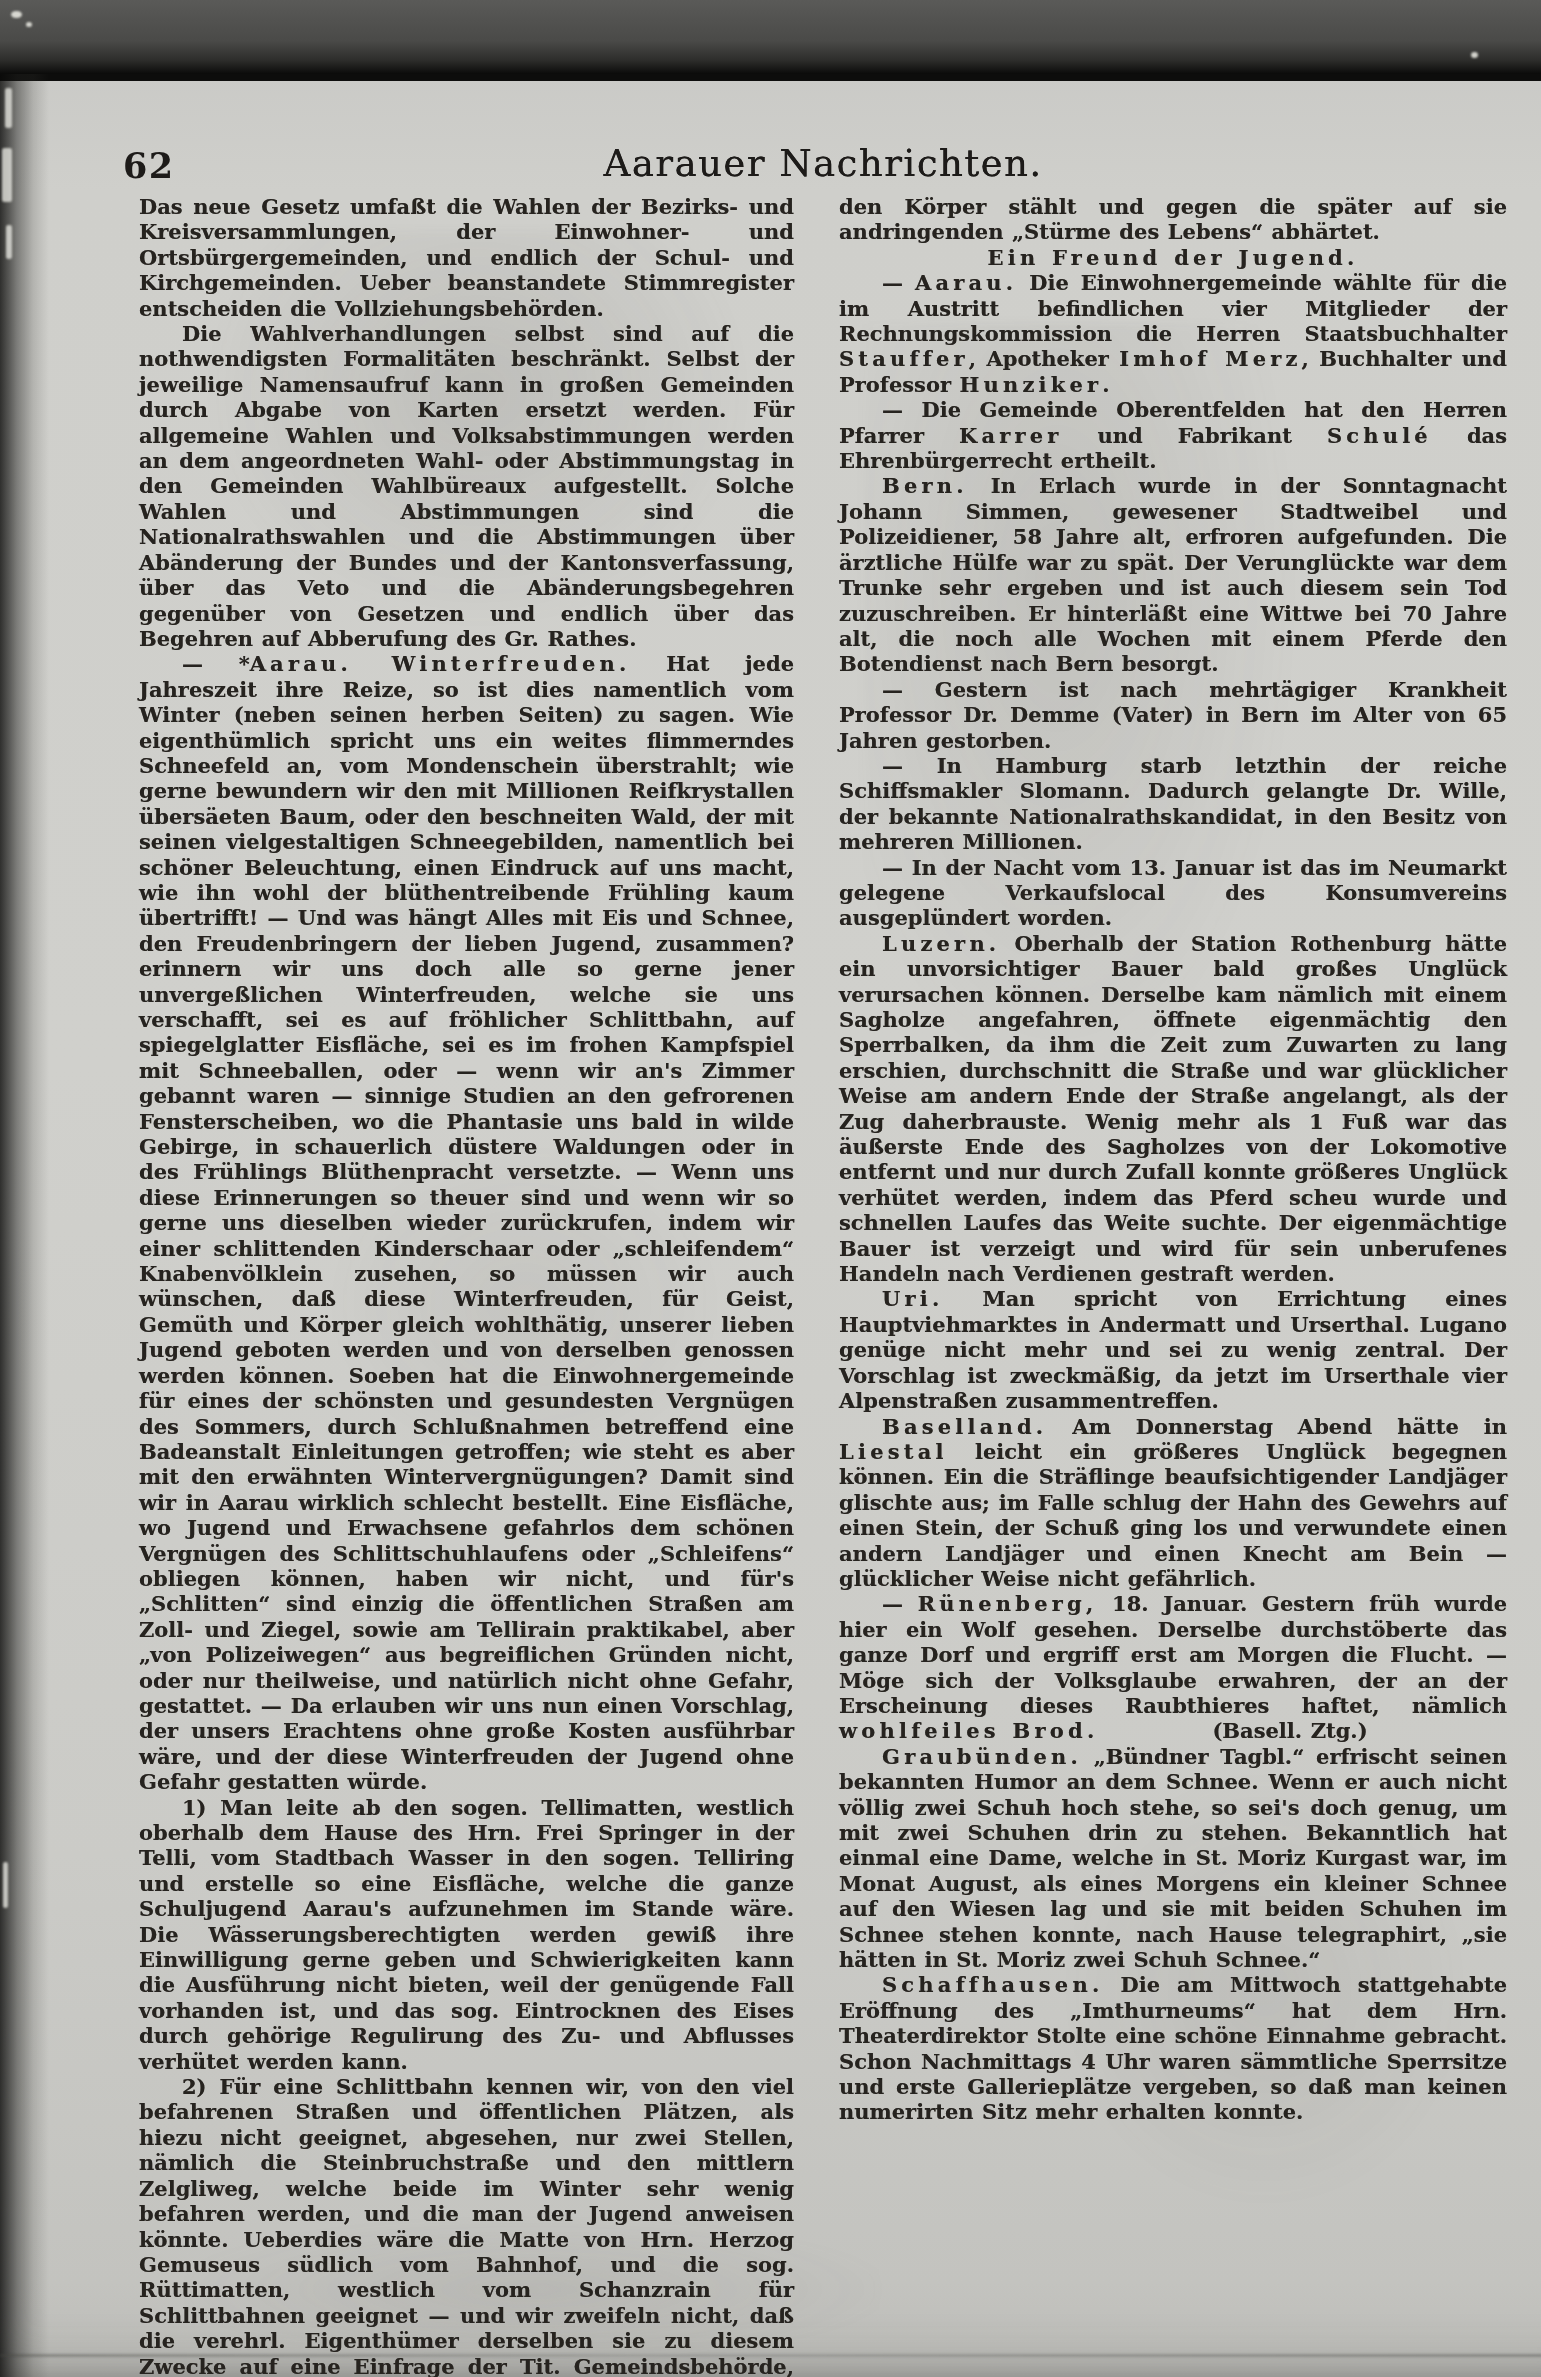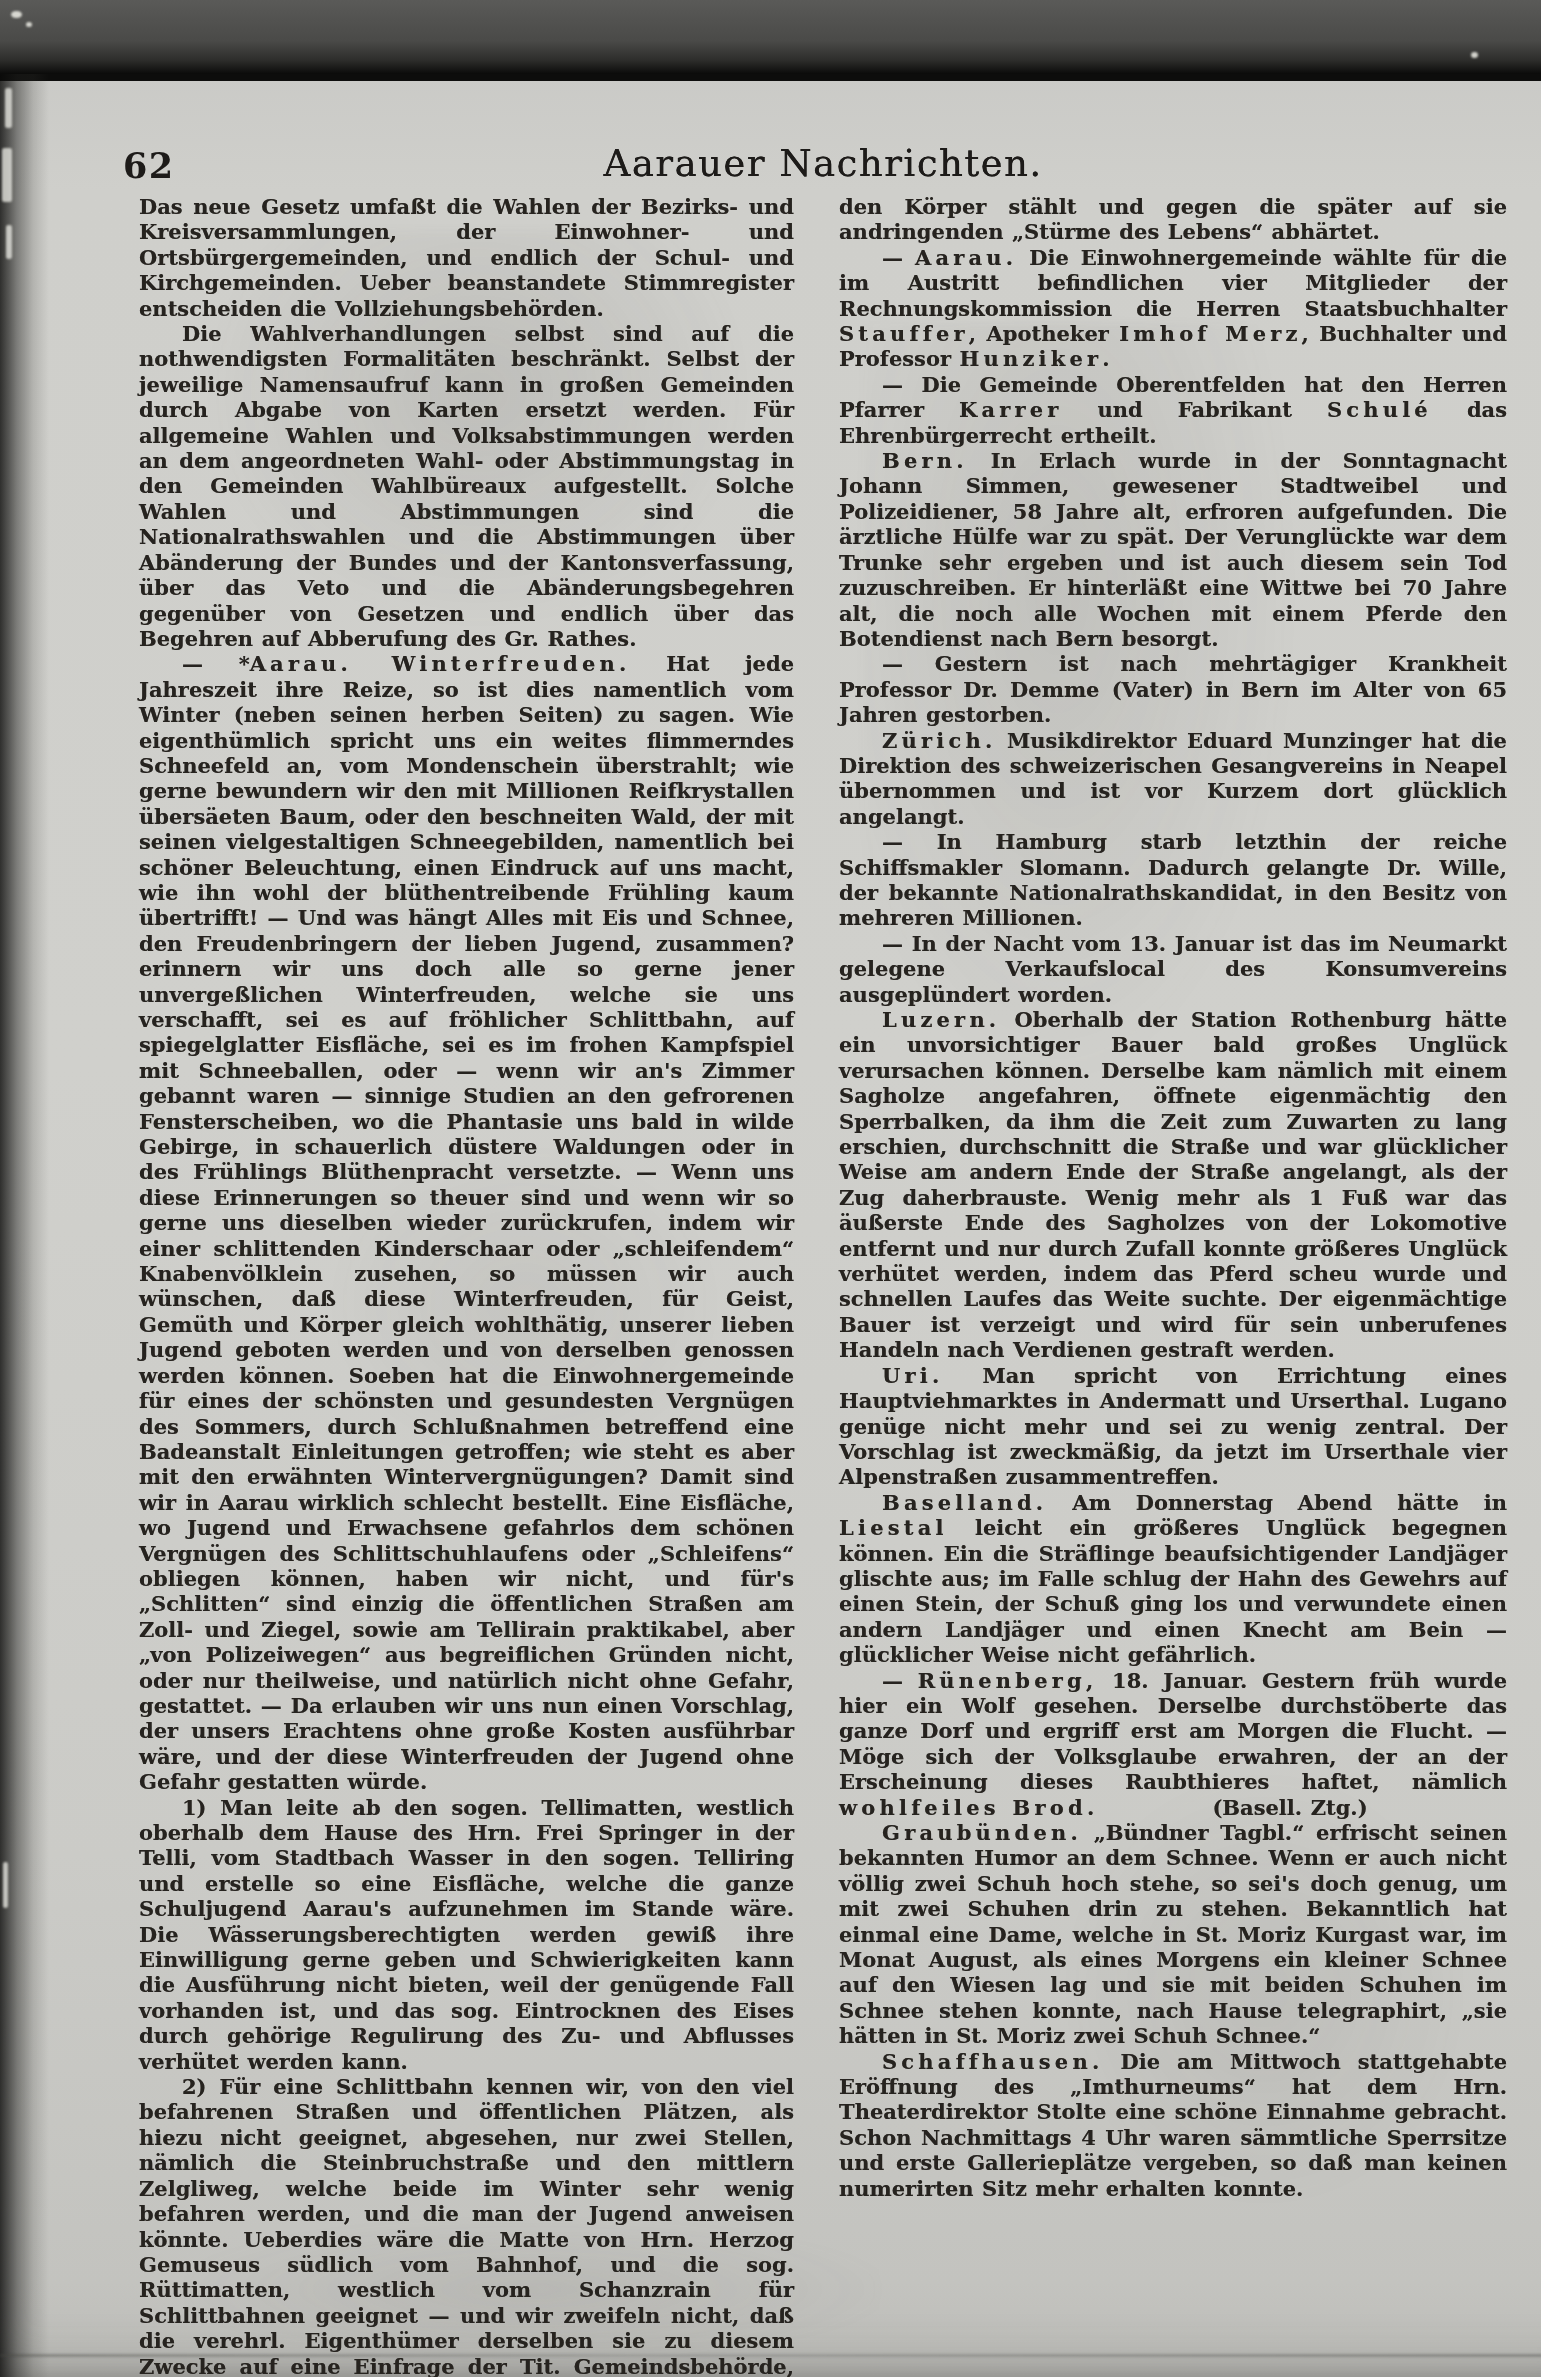--- a/index.html
+++ b/index.html
@@ -93,25 +93,25 @@
   <div class="columns">
     <div class="col col-left" id="col-left">
         <p class="para"><span>Das neue Gesetz umfaßt die Wahlen der Bezirks- und Kreisversammlungen, der Einwohner- und Ortsbürgergemeinden, und endlich der Schul- und Kirchgemeinden. Ueber beanstandete Stimmregister entscheiden die Vollziehungsbehörden.</span></p>
         <p class="para indent"><span>Die Wahlverhandlungen selbst sind auf die nothwendigsten Formalitäten beschränkt. Selbst der jeweilige Namensaufruf kann in großen Gemeinden durch Abgabe von Karten ersetzt werden. Für allgemeine Wahlen und Volksabstimmungen werden an dem angeordneten Wahl- oder Abstimmungstag in den Gemeinden Wahlbüreaux aufgestellt. Solche Wahlen und Abstimmungen sind die Nationalrathswahlen und die Abstimmungen über Abänderung der Bundes und der Kantonsverfassung, über das Veto und die Abänderungsbegehren gegenüber von Gesetzen und endlich über das Begehren auf Abberufung des Gr. Rathes.</span></p>
         <p class="para indent"><span>— *</span><span class="spaced">Aarau. Winterfreuden.</span><span> Hat jede Jahreszeit ihre Reize, so ist dies namentlich vom Winter (neben seinen herben Seiten) zu sagen. Wie eigenthümlich spricht uns ein weites flimmerndes Schneefeld an, vom Mondenschein überstrahlt; wie gerne bewundern wir den mit Millionen Reifkrystallen übersäeten Baum, oder den beschneiten Wald, der mit seinen vielgestaltigen Schneegebilden, namentlich bei schöner Beleuchtung, einen Eindruck auf uns macht, wie ihn wohl der blüthentreibende Frühling kaum übertrifft! — Und was hängt Alles mit Eis und Schnee, den Freudenbringern der lieben Jugend, zusammen? erinnern wir uns doch alle so gerne jener unvergeßlichen Winterfreuden, welche sie uns verschafft, sei es auf fröhlicher Schlittbahn, auf spiegelglatter Eisfläche, sei es im frohen Kampfspiel mit Schneeballen, oder — wenn wir an's Zimmer gebannt waren — sinnige Studien an den gefrorenen Fensterscheiben, wo die Phantasie uns bald in wilde Gebirge, in schauerlich düstere Waldungen oder in des Frühlings Blüthenpracht versetzte. — Wenn uns diese Erinnerungen so theuer sind und wenn wir so gerne uns dieselben wieder zurückrufen, indem wir einer schlittenden Kinderschaar oder „schleifendem“ Knabenvölklein zusehen, so müssen wir auch wünschen, daß diese Winterfreuden, für Geist, Gemüth und Körper gleich wohlthätig, unserer lieben Jugend geboten werden und von derselben genossen werden können. Soeben hat die Einwohnergemeinde für eines der schönsten und gesundesten Vergnügen des Sommers, durch Schlußnahmen betreffend eine Badeanstalt Einleitungen getroffen; wie steht es aber mit den erwähnten Wintervergnügungen? Damit sind wir in Aarau wirklich schlecht bestellt. Eine Eisfläche, wo Jugend und Erwachsene gefahrlos dem schönen Vergnügen des Schlittschuhlaufens oder „Schleifens“ obliegen können, haben wir nicht, und für's „Schlitten“ sind einzig die öffentlichen Straßen am Zoll- und Ziegel, sowie am Tellirain praktikabel, aber „von Polizeiwegen“ aus begreiflichen Gründen nicht, oder nur theilweise, und natürlich nicht ohne Gefahr, gestattet. — Da erlauben wir uns nun einen Vorschlag, der unsers Erachtens ohne große Kosten ausführbar wäre, und der diese Winterfreuden der Jugend ohne Gefahr gestatten würde.</span></p>
         <p class="para indent"><span>1) Man leite ab den sogen. Tellimatten, westlich oberhalb dem Hause des Hrn. Frei Springer in der Telli, vom Stadtbach Wasser in den sogen. Telliring und erstelle so eine Eisfläche, welche die ganze Schuljugend Aarau's aufzunehmen im Stande wäre. Die Wässerungsberechtigten werden gewiß ihre Einwilligung gerne geben und Schwierigkeiten kann die Ausführung nicht bieten, weil der genügende Fall vorhanden ist, und das sog. Eintrocknen des Eises durch gehörige Regulirung des Zu- und Abflusses verhütet werden kann.</span></p>
         <p class="para indent"><span>2) Für eine Schlittbahn kennen wir, von den viel befahrenen Straßen und öffentlichen Plätzen, als hiezu nicht geeignet, abgesehen, nur zwei Stellen, nämlich die Steinbruchstraße und den mittlern Zelgliweg, welche beide im Winter sehr wenig befahren werden, und die man der Jugend anweisen könnte. Ueberdies wäre die Matte von Hrn. Herzog Gemuseus südlich vom Bahnhof, und die sog. Rüttimatten, westlich vom Schanzrain für Schlittbahnen geeignet — und wir zweifeln nicht, daß die verehrl. Eigenthümer derselben sie zu diesem Zwecke auf eine Einfrage der Tit. Gemeindsbehörde, gerne zur Verfügung stellen würden.</span></p>
       </div>
     <div class="col col-right" id="col-right">
         <p class="para"><span>den Körper stählt und gegen die später auf sie andringenden „Stürme des Lebens“ abhärtet.</span></p>
+        <p class="para center"><span class="spaced">Ein Freund der Jugend.</span></p>
         <p class="para indent gap"><span>— </span><span class="spaced">Aarau.</span><span> Die Einwohnergemeinde wählte für die im Austritt befindlichen vier Mitglieder der Rechnungskommission die Herren Staatsbuchhalter </span><span class="spaced">Stauffer</span><span>, Apotheker </span><span class="spaced">Imhof Merz</span><span>, Buchhalter und Professor </span><span class="spaced">Hunziker</span><span>.</span></p>
         <p class="para indent"><span>— Die Gemeinde Oberentfelden hat den Herren Pfarrer </span><span class="spaced">Karrer</span><span> und Fabrikant </span><span class="spaced">Schulé</span><span> das Ehrenbürgerrecht ertheilt.</span></p>
         <p class="para indent gap"><span class="spaced">Bern.</span><span> In Erlach wurde in der Sonntagnacht Johann Simmen, gewesener Stadtweibel und Polizeidiener, 58 Jahre alt, erfroren aufgefunden. Die ärztliche Hülfe war zu spät. Der Verunglückte war dem Trunke sehr ergeben und ist auch diesem sein Tod zuzuschreiben. Er hinterläßt eine Wittwe bei 70 Jahre alt, die noch alle Wochen mit einem Pferde den Botendienst nach Bern besorgt.</span></p>
         <p class="para indent"><span>— Gestern ist nach mehrtägiger Krankheit Professor Dr. Demme (Vater) in Bern im Alter von 65 Jahren gestorben.</span></p>
-        <p class="para indent gap"><span class="spaced">Zürich.</span><span> Musikdirektor Eduard Munzinger hat die Direktion des schweizerischen Gesangvereins in Neapel übernommen und ist vor Kurzem dort glücklich angelangt.</span></p>
         <p class="para indent"><span>— In Hamburg starb letzthin der reiche Schiffsmakler Slomann. Dadurch gelangte Dr. Wille, der bekannte Nationalrathskandidat, in den Besitz von mehreren Millionen.</span></p>
         <p class="para indent"><span>— In der Nacht vom 13. Januar ist das im Neumarkt gelegene Verkaufslocal des Konsumvereins ausgeplündert worden.</span></p>
         <p class="para indent gap"><span class="spaced">Luzern.</span><span> Oberhalb der Station Rothenburg hätte ein unvorsichtiger Bauer bald großes Unglück verursachen können. Derselbe kam nämlich mit einem Sagholze angefahren, öffnete eigenmächtig den Sperrbalken, da ihm die Zeit zum Zuwarten zu lang erschien, durchschnitt die Straße und war glücklicher Weise am andern Ende der Straße angelangt, als der Zug daherbrauste. Wenig mehr als 1 Fuß war das äußerste Ende des Sagholzes von der Lokomotive entfernt und nur durch Zufall konnte größeres Unglück verhütet werden, indem das Pferd scheu wurde und schnellen Laufes das Weite suchte. Der eigenmächtige Bauer ist verzeigt und wird für sein unberufenes Handeln nach Verdienen gestraft werden.</span></p>
         <p class="para indent gap"><span class="spaced">Uri.</span><span> Man spricht von Errichtung eines Hauptviehmarktes in Andermatt und Urserthal. Lugano genüge nicht mehr und sei zu wenig zentral. Der Vorschlag ist zweckmäßig, da jetzt im Urserthale vier Alpenstraßen zusammentreffen.</span></p>
         <p class="para indent gap"><span class="spaced">Baselland.</span><span> Am Donnerstag Abend hätte in </span><span class="spaced">Liestal</span><span> leicht ein größeres Unglück begegnen können. Ein die Sträflinge beaufsichtigender Landjäger glischte aus; im Falle schlug der Hahn des Gewehrs auf einen Stein, der Schuß ging los und verwundete einen andern Landjäger und einen Knecht am Bein — glücklicher Weise nicht gefährlich.</span></p>
         <p class="para indent"><span>— </span><span class="spaced">Rünenberg,</span><span> 18. Januar. Gestern früh wurde hier ein Wolf gesehen. Derselbe durchstöberte das ganze Dorf und ergriff erst am Morgen die Flucht. — Möge sich der Volksglaube erwahren, der an der Erscheinung dieses Raubthieres haftet, nämlich </span><span class="spaced">wohlfeiles Brod.</span><span class="attribution">(Basell. Ztg.)</span></p>
         <p class="para indent gap"><span class="spaced">Graubünden.</span><span> „Bündner Tagbl.“ erfrischt seinen bekannten Humor an dem Schnee. Wenn er auch nicht völlig zwei Schuh hoch stehe, so sei's doch genug, um mit zwei Schuhen drin zu stehen. Bekanntlich hat einmal eine Dame, welche in St. Moriz Kurgast war, im Monat August, als eines Morgens ein kleiner Schnee auf den Wiesen lag und sie mit beiden Schuhen im Schnee stehen konnte, nach Hause telegraphirt, „sie hätten in St. Moriz zwei Schuh Schnee.“</span></p>
         <p class="para indent gap"><span class="spaced">Schaffhausen.</span><span> Die am Mittwoch stattgehabte Eröffnung des „Imthurneums“ hat dem Hrn. Theaterdirektor Stolte eine schöne Einnahme gebracht. Schon Nachmittags 4 Uhr waren sämmtliche Sperrsitze und erste Gallerieplätze vergeben, so daß man keinen numerirten Sitz mehr erhalten konnte.</span></p>
       </div>
   </div>

